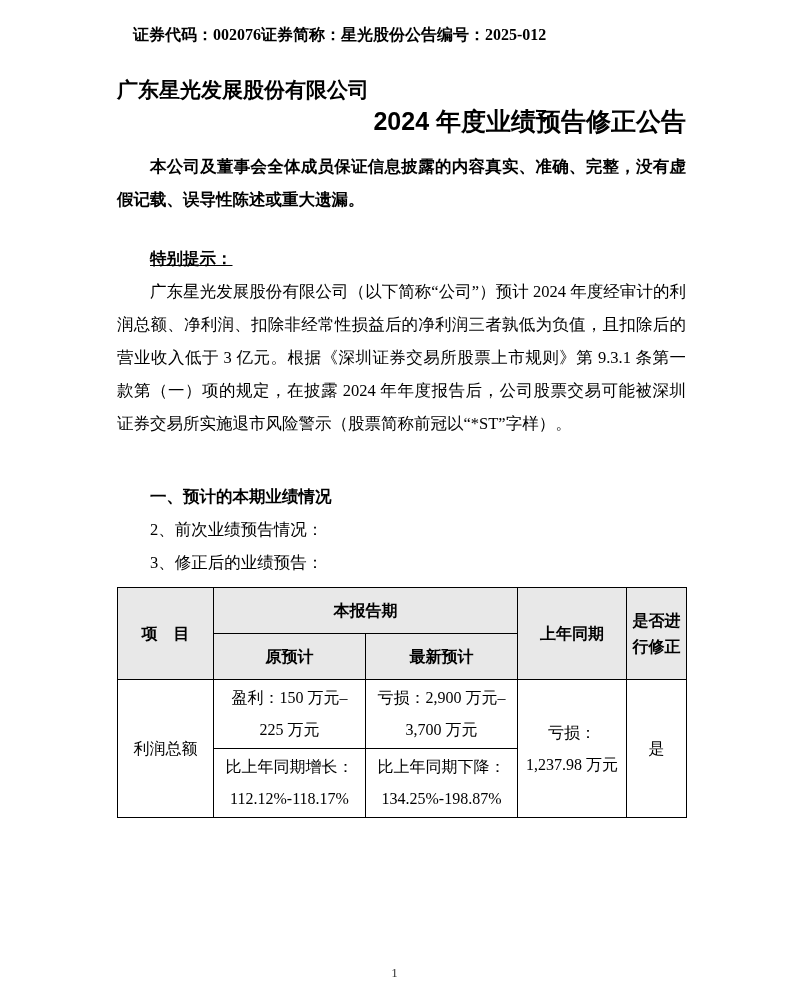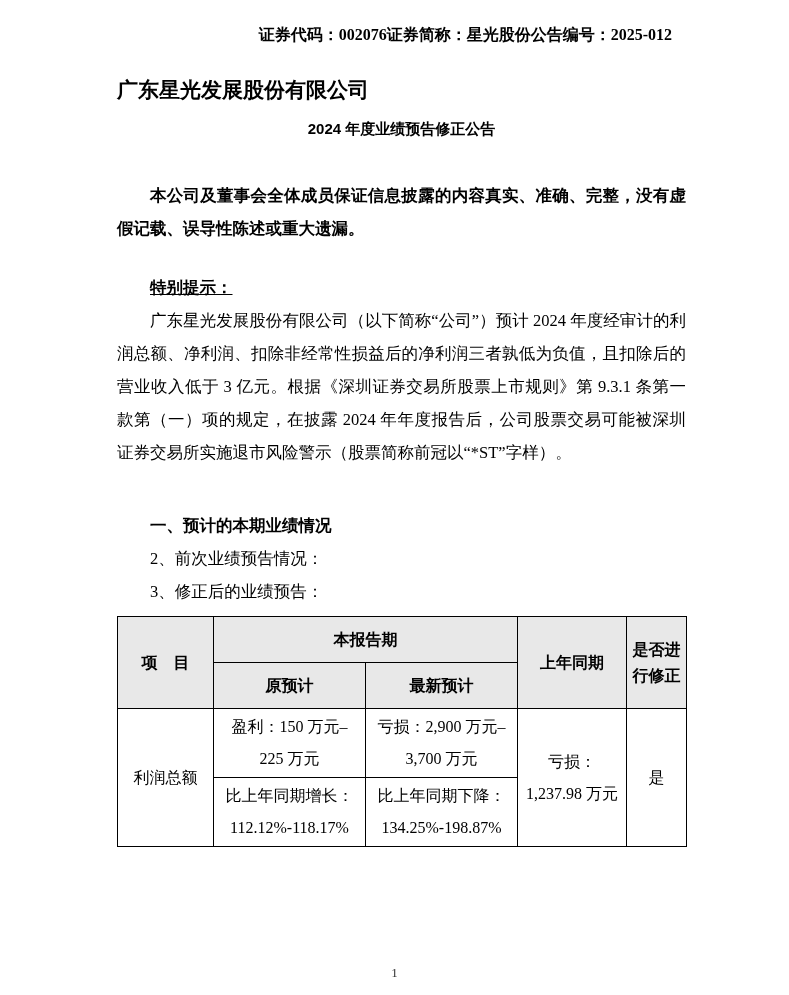--- a/index.html
+++ b/index.html
@@ -10,51 +10,51 @@
     font-family: "Liberation Serif", "DejaVu Serif", serif;
     position: relative;
     overflow: hidden;
   }
   .content {
     margin: 0 103px 0 117px; 
     padding-top: 24px;
   }
   .masthead {
     display: flex;
-    justify-content: flex-end;
+    justify-content: flex-start;
     padding: 0 14px 0 16px;
     font-weight: bold;
     font-size: 16px;
     line-height: 22px;
   }
   .title1 {
     margin: 30px 0 0 0;
     text-align: left;
     font-family: Liberation Sans, sans-serif;
     font-weight: bold;
     font-size: 21px;
     line-height: 28px;
   }
   .title2 {
-    margin: 11px 0 0 0;
-    text-align: center;
+    margin: 3px 0 0 0;
+    text-align: right;
     font-family: "Liberation Sans", "DejaVu Sans", sans-serif;
     font-weight: bold;
-    font-size: 15px;
+    font-size: 25px;
     line-height: 28px;
   }
   .para {
     margin: 0;
     font-size: 16.5px;
     line-height: 33px;
     text-align: justify;
     text-indent: 2em;
   }
   .bold { font-weight: bold; }
-  .mt-disclaimer { margin-top: 36px; }
+  .mt-disclaimer { margin-top: 15px; }
   .mt-special { margin-top: 26px; text-decoration: underline; }
   .mt-section { margin-top: 40px; }
   .no-justify { text-align: left; }
   table.forecast {
     margin-top: 8px;
     border-collapse: collapse;
     table-layout: fixed;
     width: 569px;
     font-size: 16px;
   }

